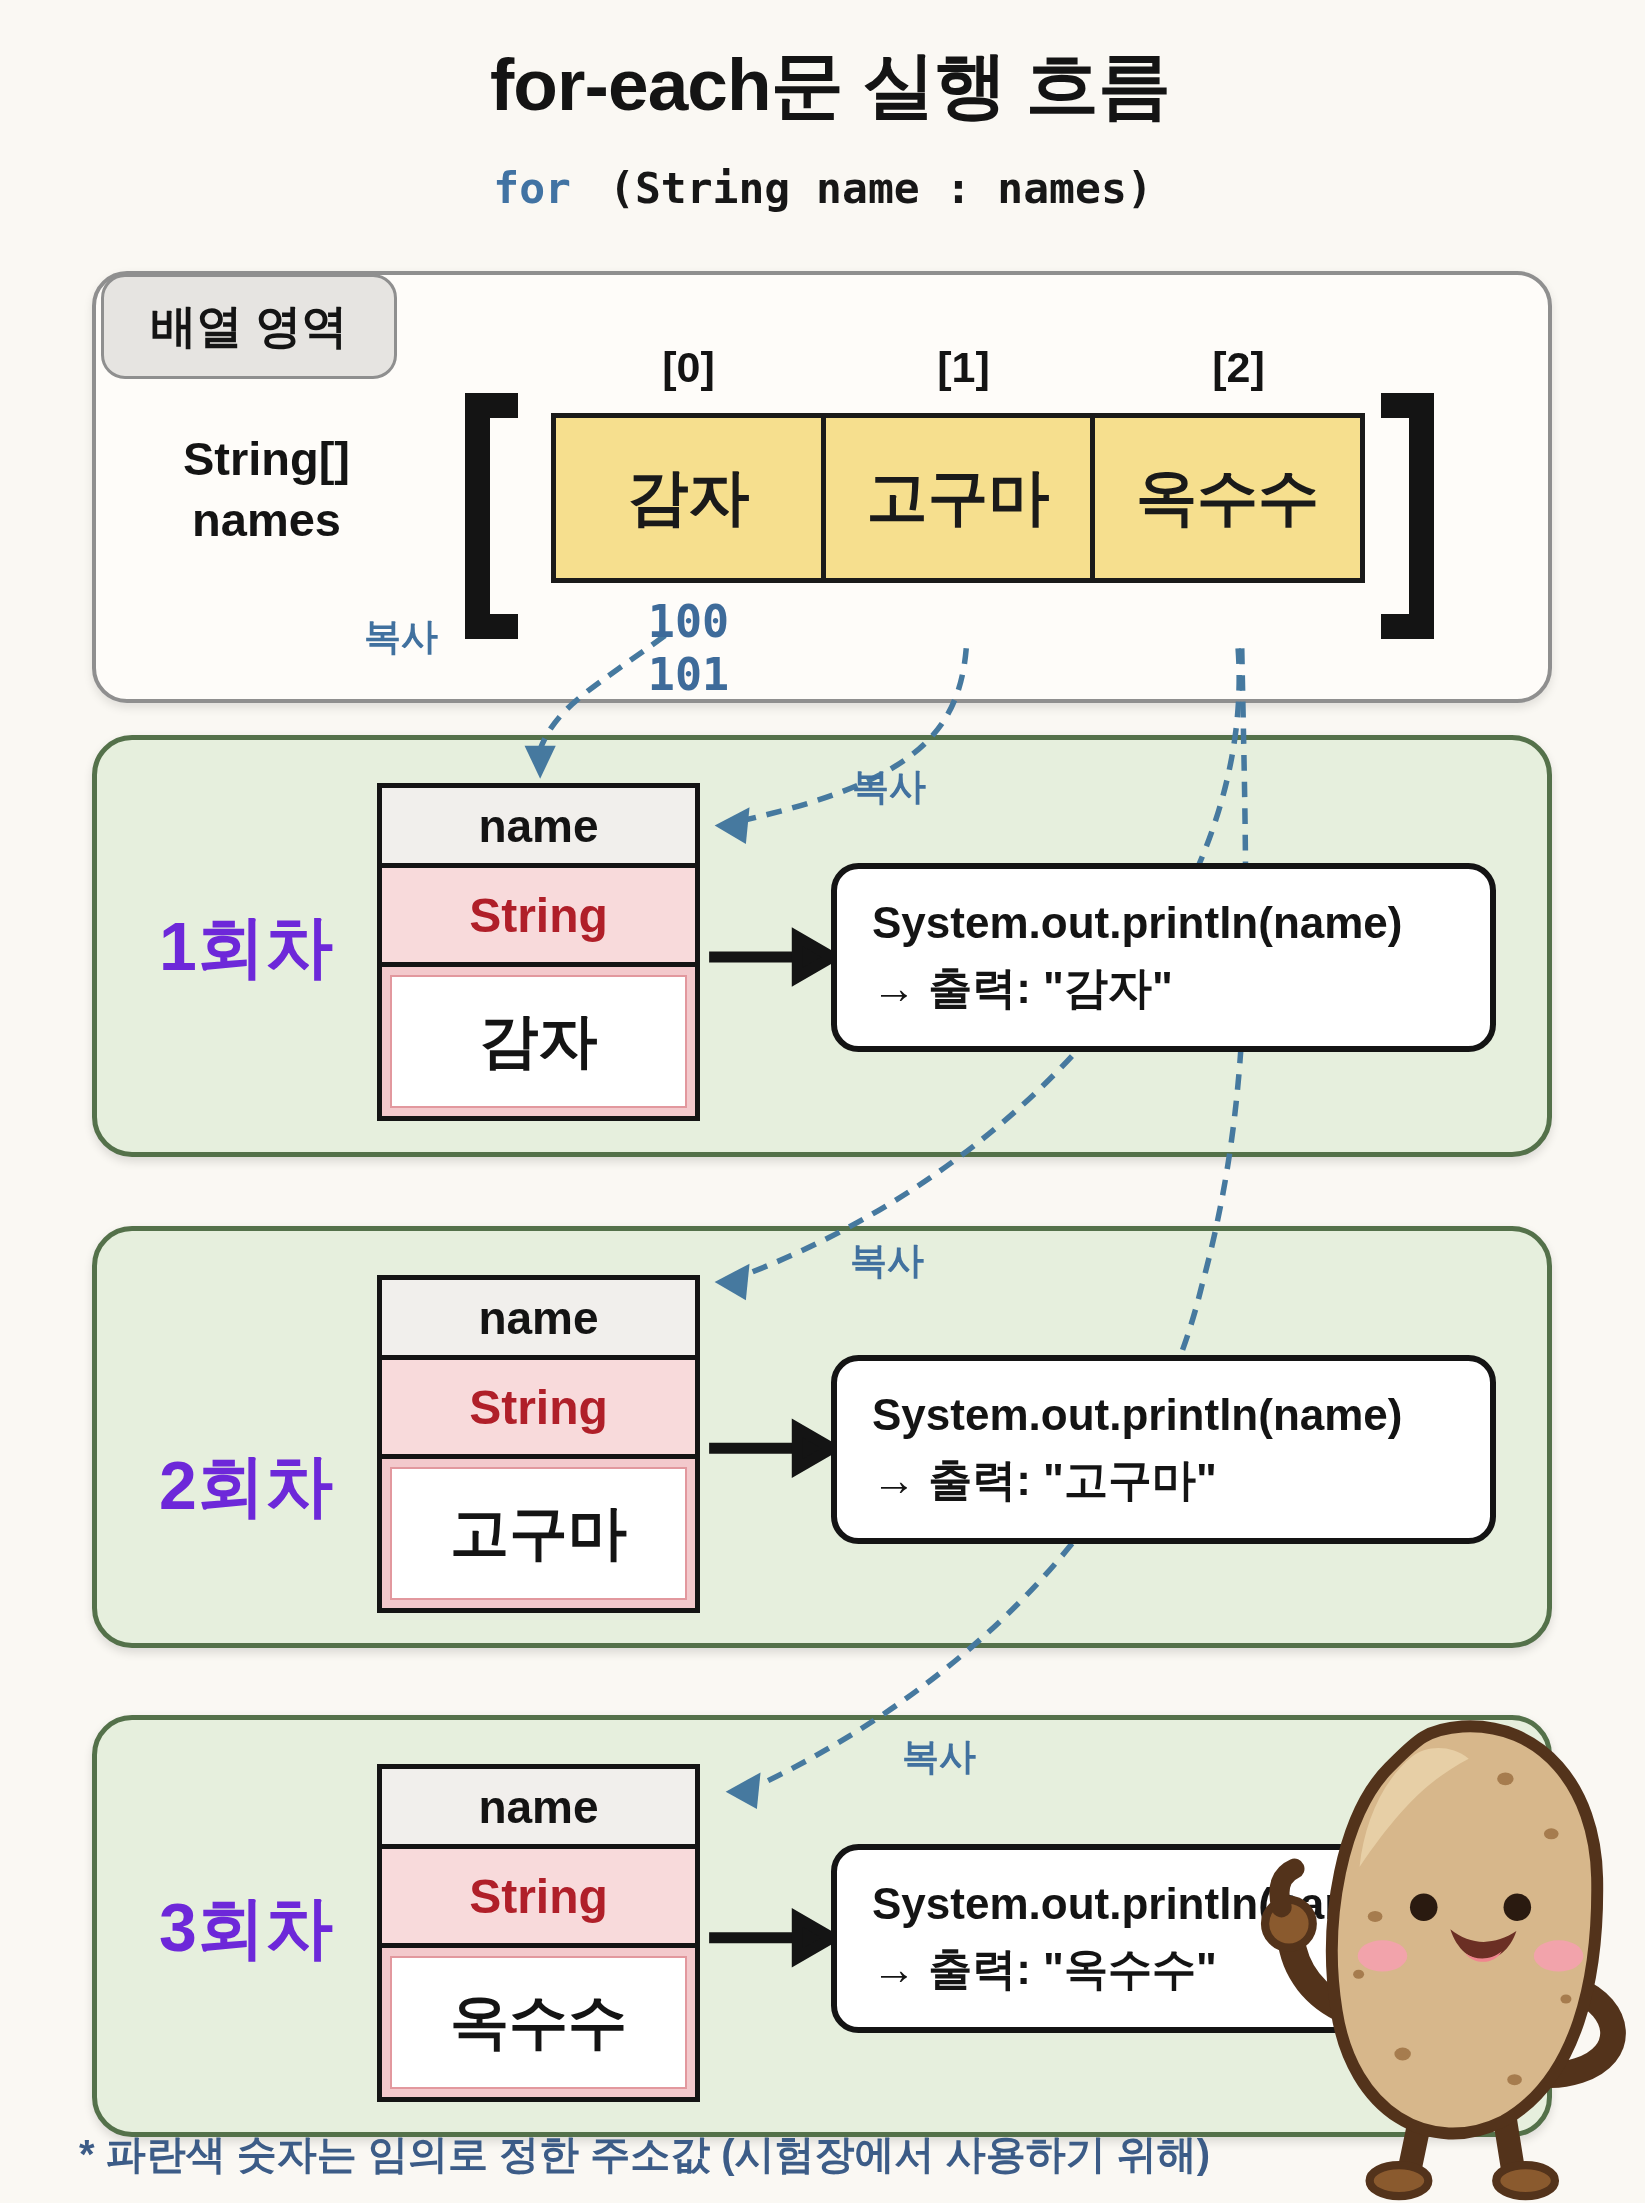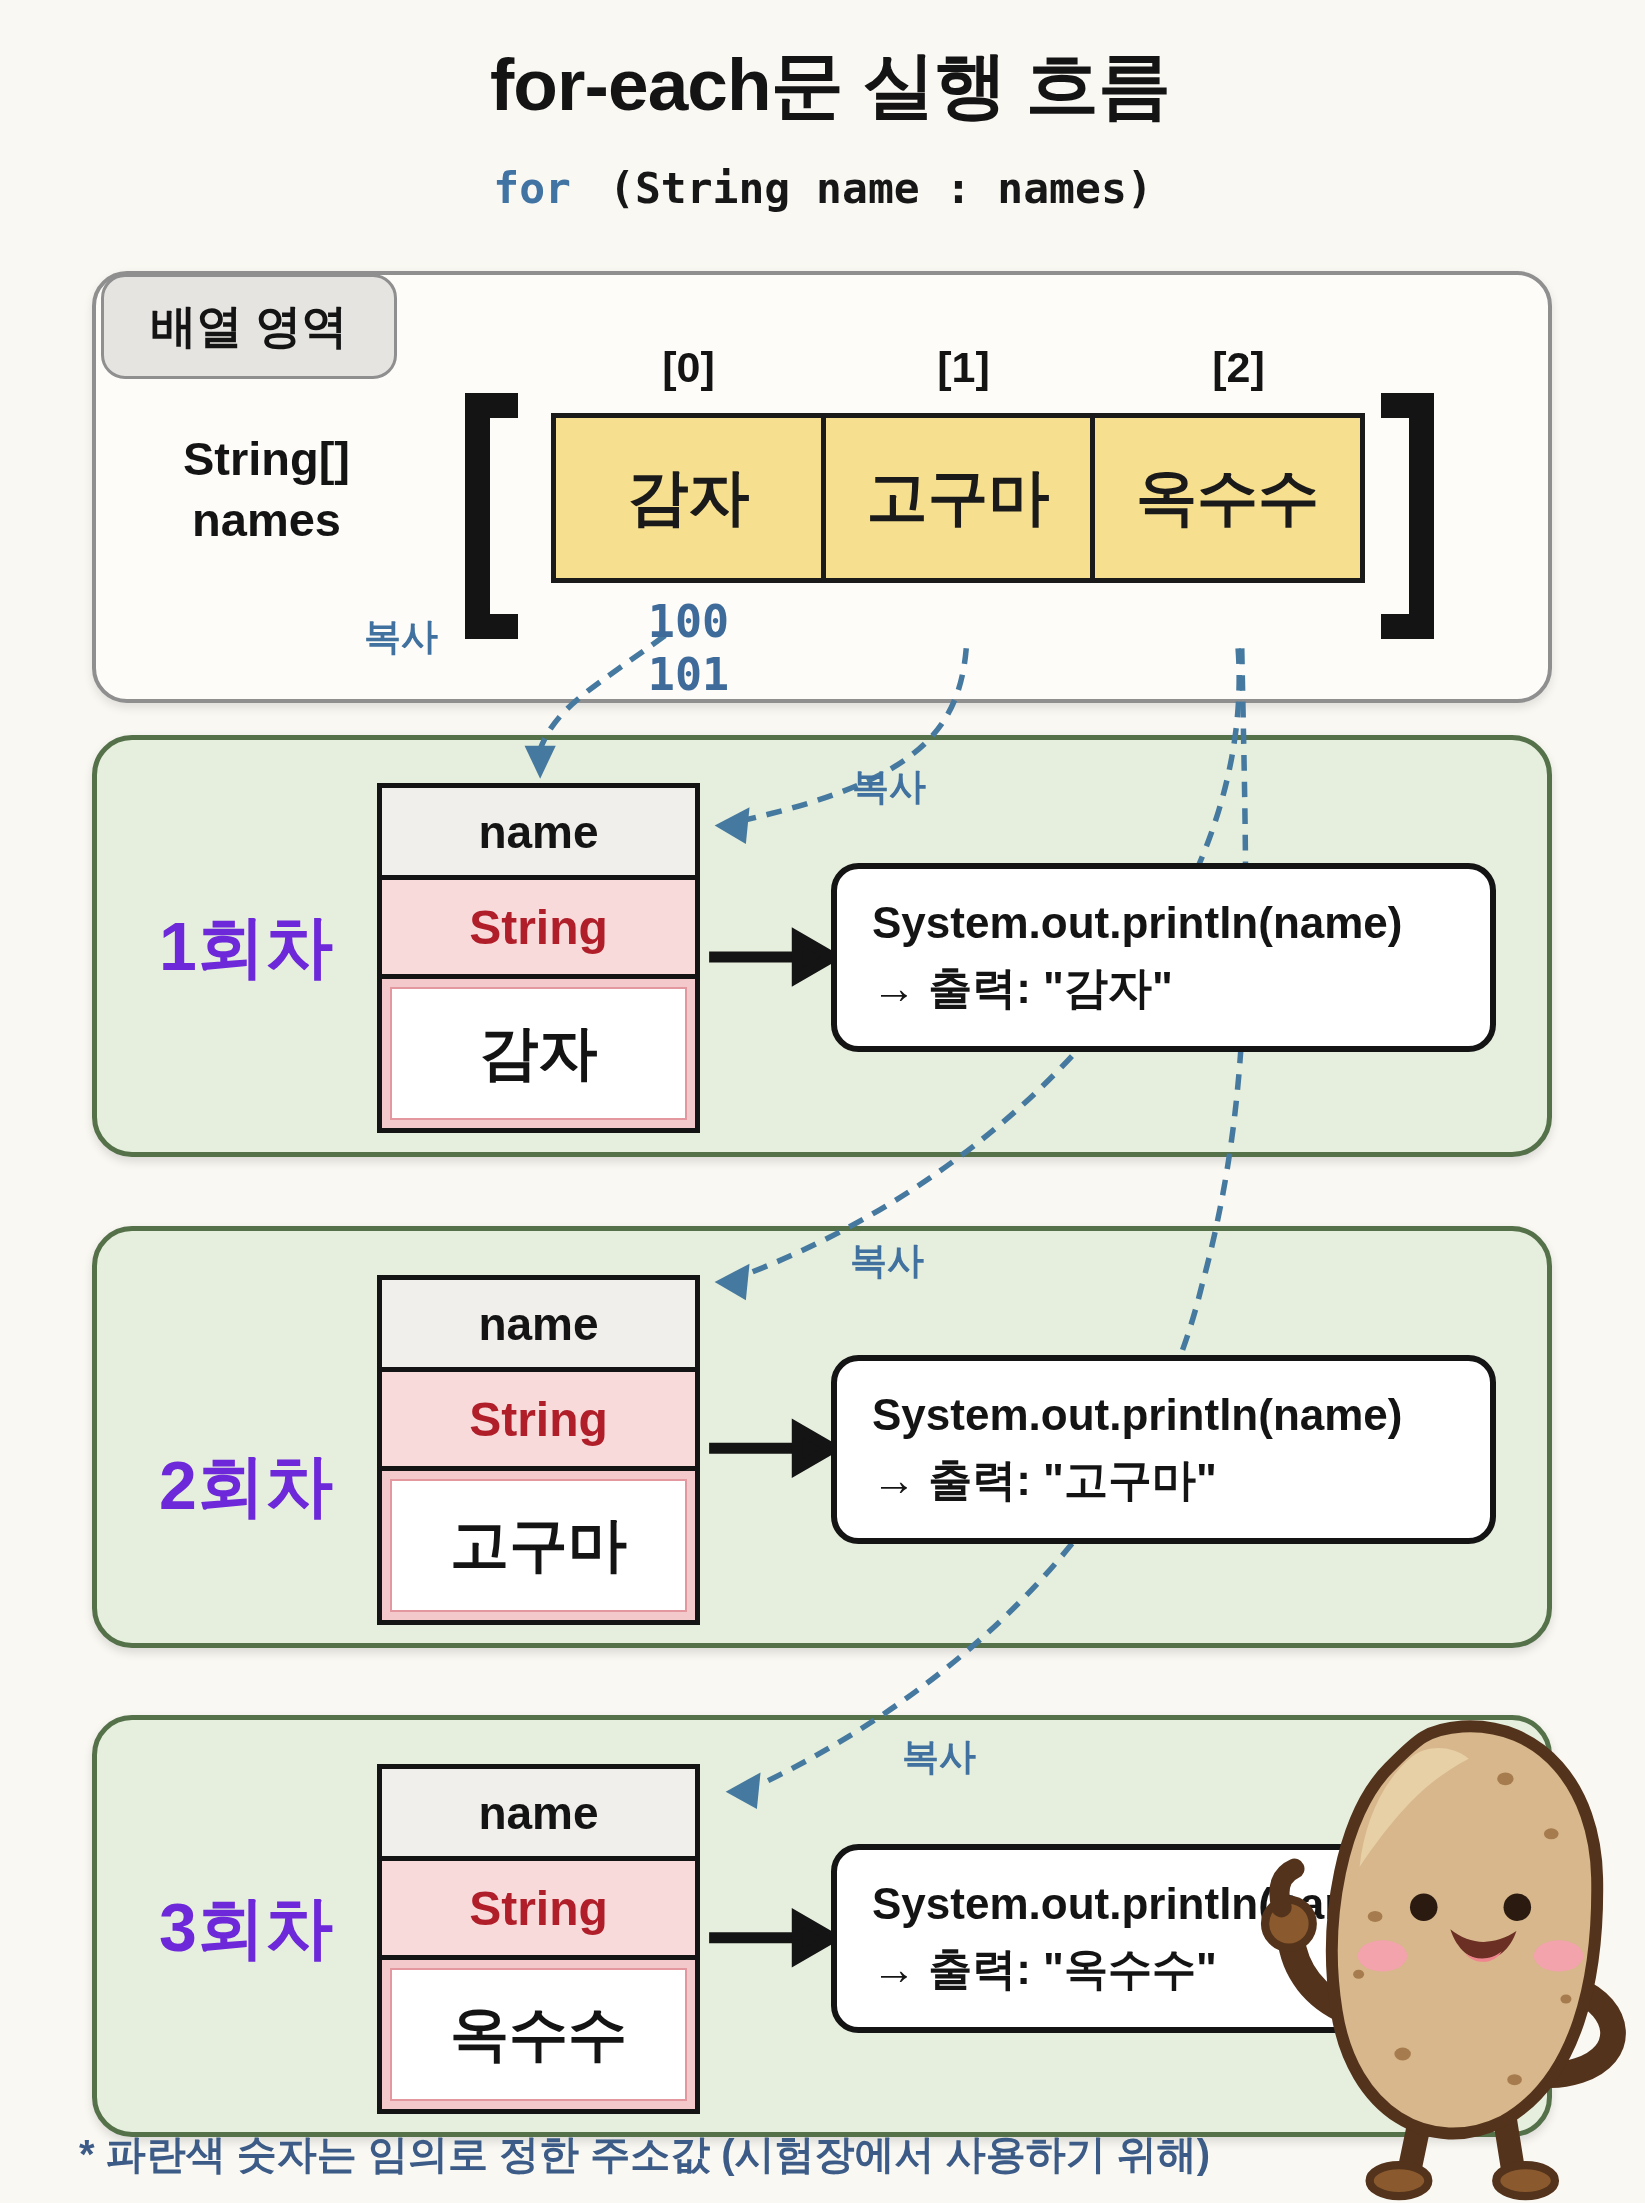--- a/index.html
+++ b/index.html
@@ -75,21 +75,21 @@
     font-size:68px; font-weight:800; color:#6d28d9; z-index:3;
   }
   #round1 { top:902px; } #round2 { top:1393px;margin-top:48px; } #round3 { top:1883px; }
 
   .var-box {
     position:absolute; left:377px; width:323px; border:5.5px solid #141414;
     background:#fff; z-index:3;
   }
   #var1 { top:783px; } #var2 { top:1275px; } #var3 { top:1764px; }
   .var-row1 {
-    height:92px; background:#f1efec; border-bottom:5.5px solid #141414;
+    height:80px; background:#f1efec; border-bottom:5.5px solid #141414;
     display:flex; align-items:center; justify-content:center;
     font-size:46px; font-weight:800; color:#141414;
   }
   .var-row2 {
     height:99px; background:#f8dadb; border-bottom:5.5px solid #141414;
     display:flex; align-items:center; justify-content:center;
     font-size:48px; font-weight:800; color:#b01f29;
   }
   .var-row3 { height:149px; background:#f3c9cc; padding:8.3px; }
   .var-value {

